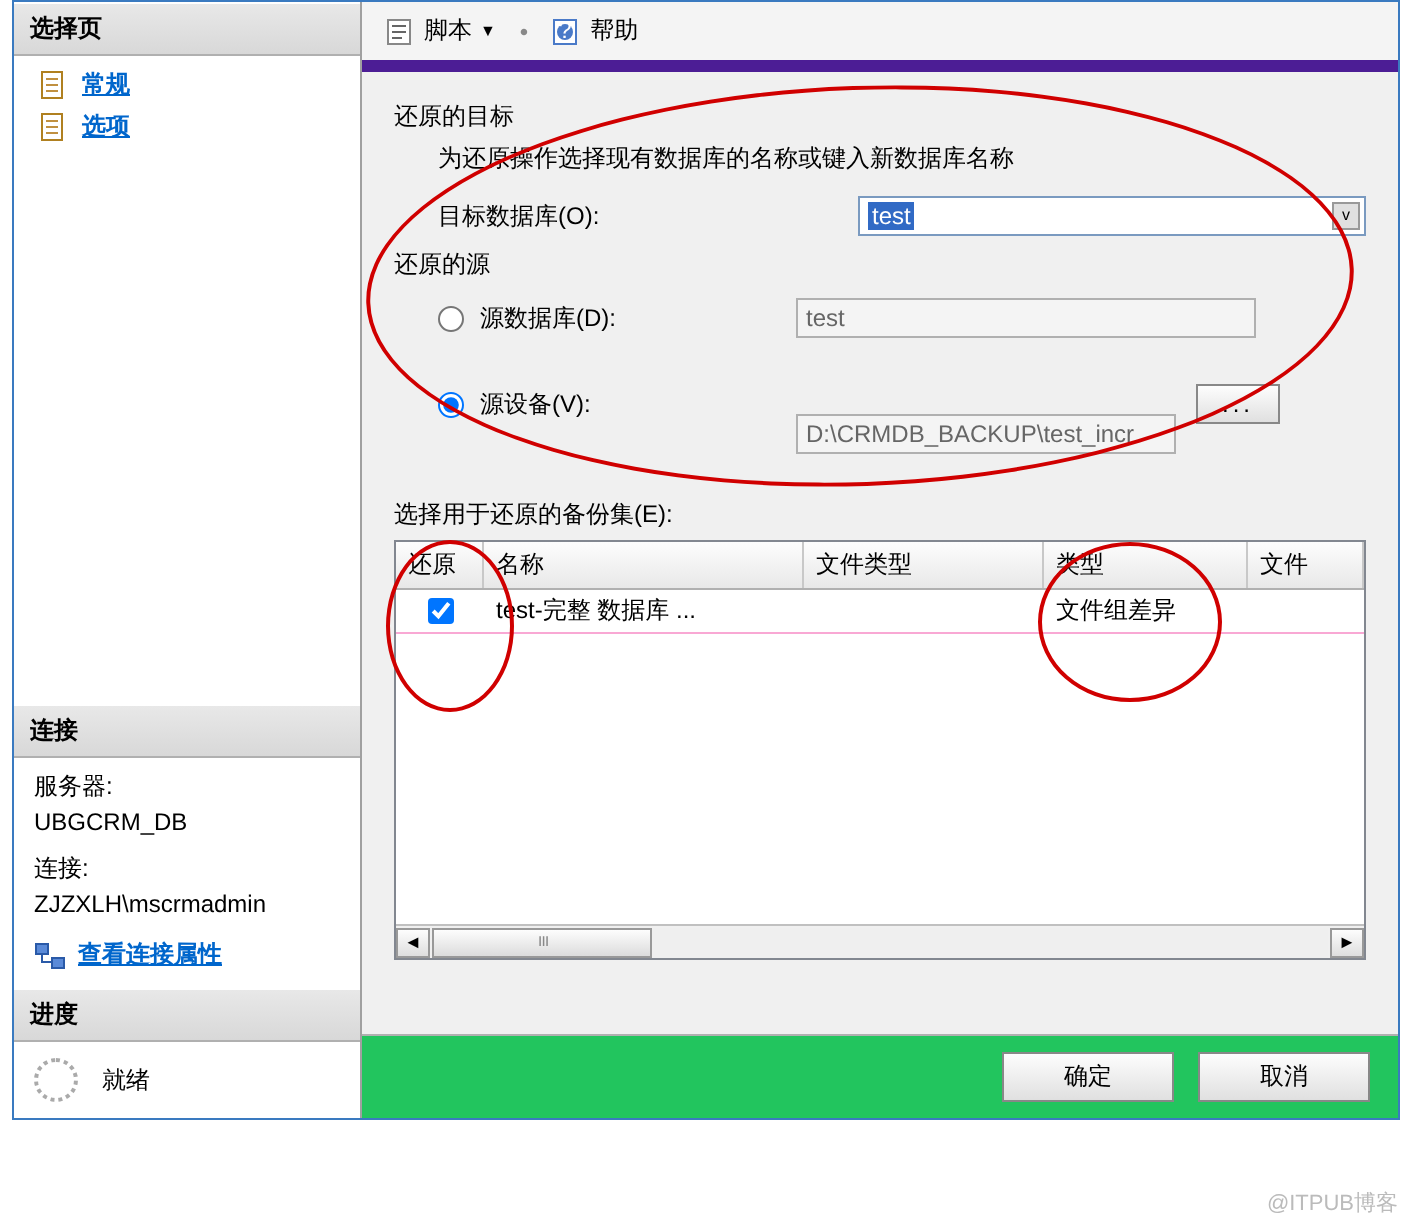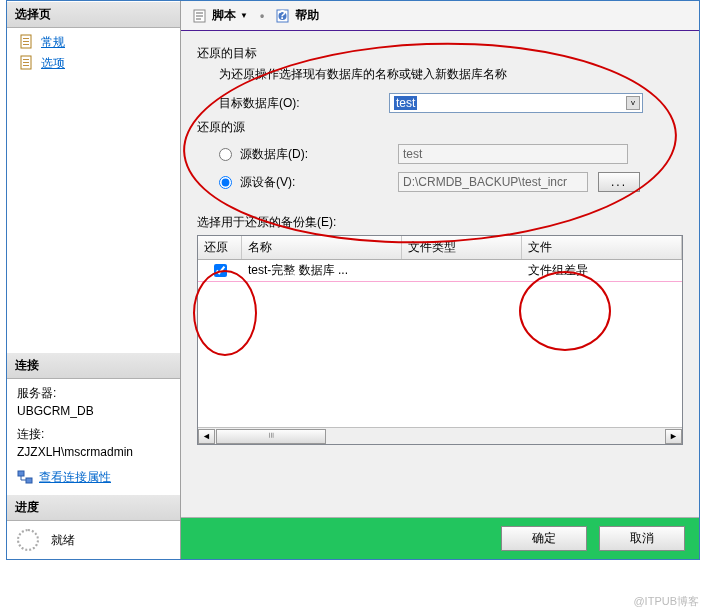--- a/index.html
+++ b/index.html
@@ -2,38 +2,38 @@
 <html><head>
 <meta charset="utf-8">
 <style>
 * { box-sizing: border-box; margin: 0; padding: 0; font-family: 'Microsoft YaHei', SimSun, sans-serif; font-size: 12px; }
 body { background: #fff; width: 705px; height: 609px; overflow: hidden; position: relative; }
 .dialog { position: absolute; left: 6px; top: 0; width: 694px; height: 560px; border: 1px solid #3a7ac0; background: #f0f0f0; display: flex; flex-direction: column; }
 .content { flex: 1; display: flex; }
 .left-panel { width: 174px; background: #fff; border-right: 1px solid #a0a0a0; display: flex; flex-direction: column; }
 .section-header { background: linear-gradient(#e8e8e8, #d8d8d8); border-bottom: 1px solid #b0b0b0; border-top: 1px solid #fff; padding: 4px 8px; font-weight: bold; }
 .nav-list { padding: 4px 0; }
-.nav-item { display: flex; align-items: flex-start; padding: 2px 12px; cursor: pointer; }
+.nav-item { display: flex; align-items: flex-end; padding: 2px 12px; cursor: pointer; font-weight: bold; }
 .nav-item .icon { width: 16px; height: 16px; margin-right: 6px; display: inline-flex; align-items: center; justify-content: center; }
 .nav-link { color: #0066cc; text-decoration: underline; cursor: pointer; }
 .conn-block { padding: 6px 10px; }
 .conn-label { margin-bottom: 2px; }
 .conn-value { margin-bottom: 8px; }
 .progress-block { padding: 8px 10px; display: flex; align-items: center; }
 .spinner { width: 22px; height: 22px; border: 2px dotted #aaa; border-radius: 50%; margin-right: 12px; }
 .right-panel { flex: 1; display: flex; flex-direction: column; background: #f0f0f0; }
-.toolbar { border-bottom: 1px solid #4c1d95; padding: 4px 8px; display: flex; align-items: center; gap: 4px; background: #f4f4f4; font-weight: bold; }
+.toolbar { border-bottom: 6px solid #4c1d95; padding: 4px 8px; display: flex; align-items: center; gap: 4px; background: #f4f4f4; }
 .tb-item { display: flex; align-items: center; cursor: pointer; padding: 2px 4px; }
 .tb-item .icon { width: 16px; height: 14px; margin-right: 3px; }
 .tb-dropdown-arrow { font-size: 8px; margin-left: 4px; }
 .tb-sep { color: #888; margin: 0 4px; }
 .main-area { flex: 1; padding: 14px 16px 6px 16px; background: #f0f0f0; overflow: hidden; position: relative; }
 .group-title { margin-bottom: 4px; }
 .group-desc { margin: 4px 0 10px 22px; }
-.form-row { display: flex; align-items: center; margin: 6px 0 6px 22px; }
+.form-row { display: flex; align-items: center; margin: 6px 0 6px 22px; justify-content: space-between; }
 .form-label { width: 170px; }
 .select-input { border: 1px solid #7a9ac0; background: #fff; padding: 2px 4px; height: 20px; width: 254px; position: relative; }
 .select-arrow { position: absolute; right: 2px; top: 2px; width: 14px; height: 14px; background: #e0e0e0; border: 1px solid #999; text-align: center; line-height: 12px; font-size: 8px; }
 .selected-text { background: #316ac5; color: #fff; padding: 0 2px; }
 .radio-row { display: flex; align-items: center; margin: 8px 0 8px 22px; }
 .radio-row input[type="radio"] { margin-right: 8px; }
 .radio-label { width: 158px; }
 .readonly-input { border: 1px solid #b0b0b0; background: #f4f4f4; padding: 2px 4px; height: 20px; color: #666; }
 .browse-btn { border: 1px solid #888; background: linear-gradient(#fdfdfd,#e0e0e0); padding: 2px 12px; margin-left: 10px; cursor: pointer; height: 20px; letter-spacing: 2px; }
 .grid-label { margin: 22px 0 4px 0; }
@@ -159,30 +159,31 @@
         <div class="group-title">还原的源</div>
 
         <div class="radio-row">
           <input type="radio" name="src" style="">
           <span class="radio-label">源数据库(D):</span>
           <input class="readonly-input" style="width: 230px;" readonly="" value="test">
         </div>
         <div class="radio-row">
           <input type="radio" name="src" checked="" style="">
           <span class="radio-label">源设备(V):</span>
-          <input class="readonly-input" style="width: 190px;" readonly="" value="D:\CRMDB_BACKUP\test_incr">
+          <input class="readonly-input" style="width: 190px; margin-top: 30px;" readonly="" value="D:\CRMDB_BACKUP\test_incr">
           <button class="browse-btn">...</button>
         </div>
 
         <div class="grid-label">选择用于还原的备份集(E):</div>
         <div class="grid">
           <div class="grid-header">
             <div class="gh-cell col-restore">还原</div>
             <div class="gh-cell col-name">名称</div>
             <div class="gh-cell col-ftype">文件类型</div>
+            <div class="gh-cell col-type">类型</div>
             <div class="gh-cell col-file">文件</div>
           </div>
           <div class="grid-body">
             <div class="grid-row">
               <div class="gb-cell col-restore">
                 <input type="checkbox" checked="" style="">
               </div>
               <div class="gb-cell col-name">test-完整 数据库 ...</div>
               <div class="gb-cell col-ftype"></div>
               <div class="gb-cell col-type">文件组差异</div>

